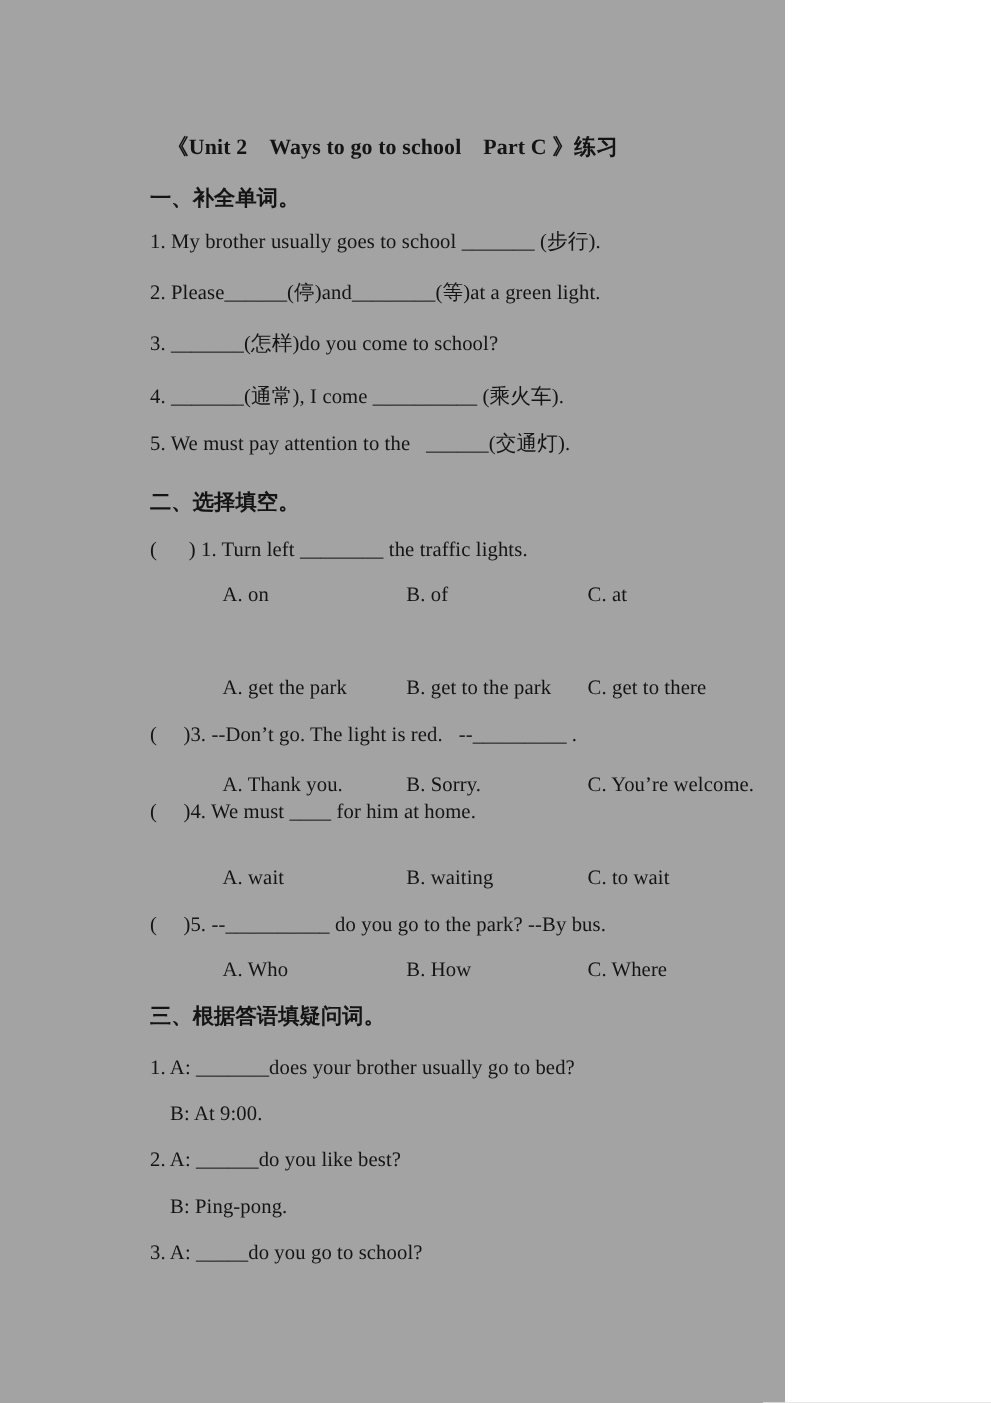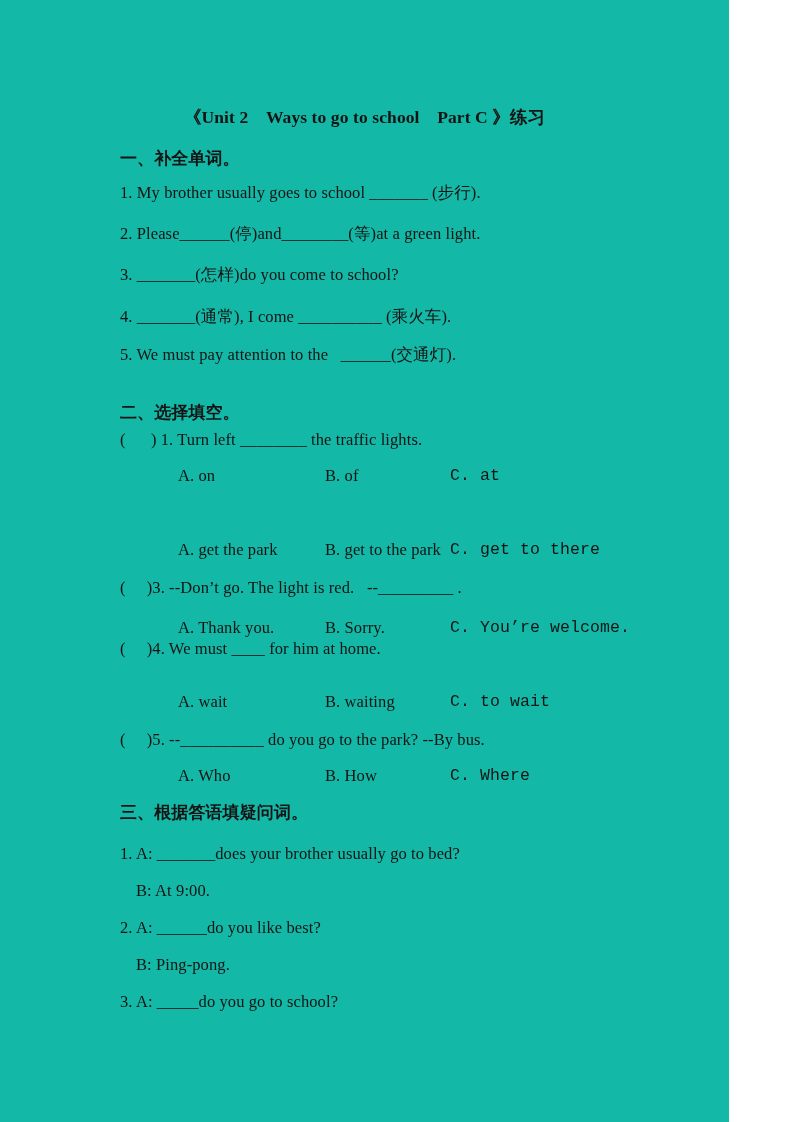--- a/index.html
+++ b/index.html
@@ -2,23 +2,23 @@
 <html><head>
 <meta charset="utf-8">
 <style>
   html, body {
     margin: 0;
     padding: 0;
     background: #ffffff;
   }
   .page {
     position: relative;
-    width: 729px;
+    width: 628px;
     height: 1122px;
-    background: #14b8a6;
+    background: #a3a3a3;
     font-family: "Liberation Serif", "DejaVu Serif", serif;
     font-size: 16.5px;
     color: #141414;
     overflow: hidden;
   }
   .line {
     position: absolute;
     left: 120px;
     line-height: 22px;
     white-space: pre;
@@ -40,38 +40,38 @@
     width: 600px;
     height: 22px;
   }
   .opts span {
     position: absolute;
     top: 0;
     white-space: pre;
   }
   .opt-a { left: 58px; }
   .opt-b { left: 205px; }
-  .opt-c { left: 330px; font-family: Liberation Mono, monospace; }
+  .opt-c { left: 350px; }
   .indent { left: 136px; }
 </style>
 </head>
 <body>
 
 <div class="page">
 
   <div class="line title" style="top:106px">《Unit 2　Ways to go to school　Part C 》练习</div>
 
   <div class="line heading" style="top:148px">一、补全单词。</div>
   <div class="line" style="top:182px">1. My brother usually goes to school _______ (步行).</div>
   <div class="line" style="top:223px">2. Please______(停)and________(等)at a green light.</div>
   <div class="line" style="top:264px">3. _______(怎样)do you come to school?</div>
   <div class="line" style="top:306px">4. _______(通常), I come __________ (乘火车).</div>
   <div class="line" style="top:344px">5. We must pay attention to the   ______(交通灯).</div>
 
-  <div class="line heading" style="top:402px">二、选择填空。</div>
+  <div class="line heading" style="top:391px">二、选择填空。</div>
 
   <div class="line" style="top:429px">(      ) 1. Turn left ________ the traffic lights.</div>
   <div class="line opts" style="top:465px">
     <span class="opt-a">A. on</span>
     <span class="opt-b">B. of</span>
     <span class="opt-c">C. at</span>
   </div>
 
   <div class="line opts" style="top:539px">
     <span class="opt-a">A. get the park</span>

